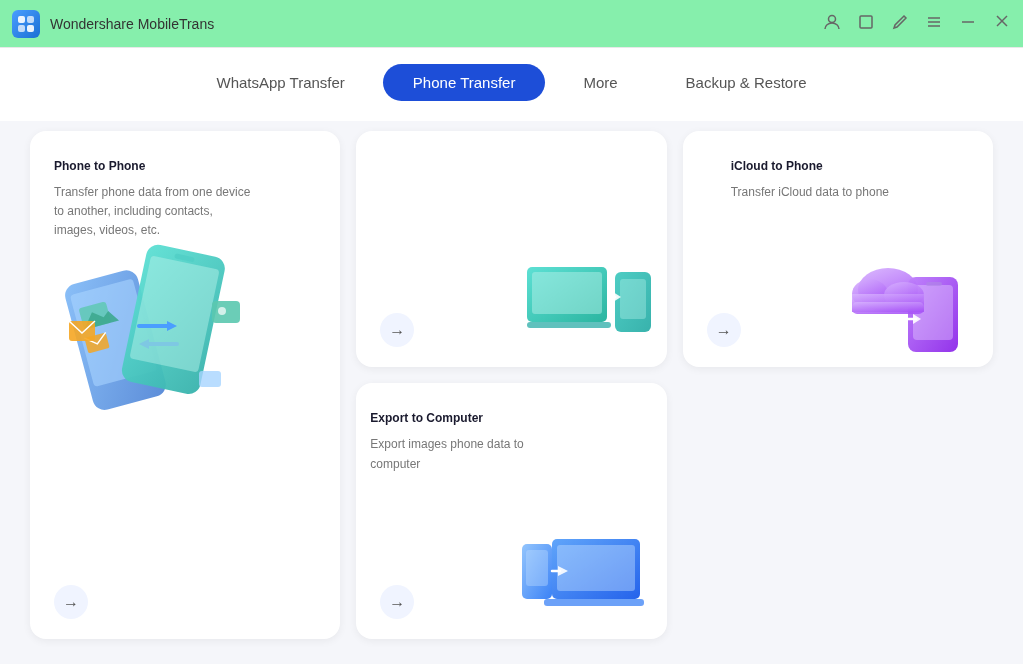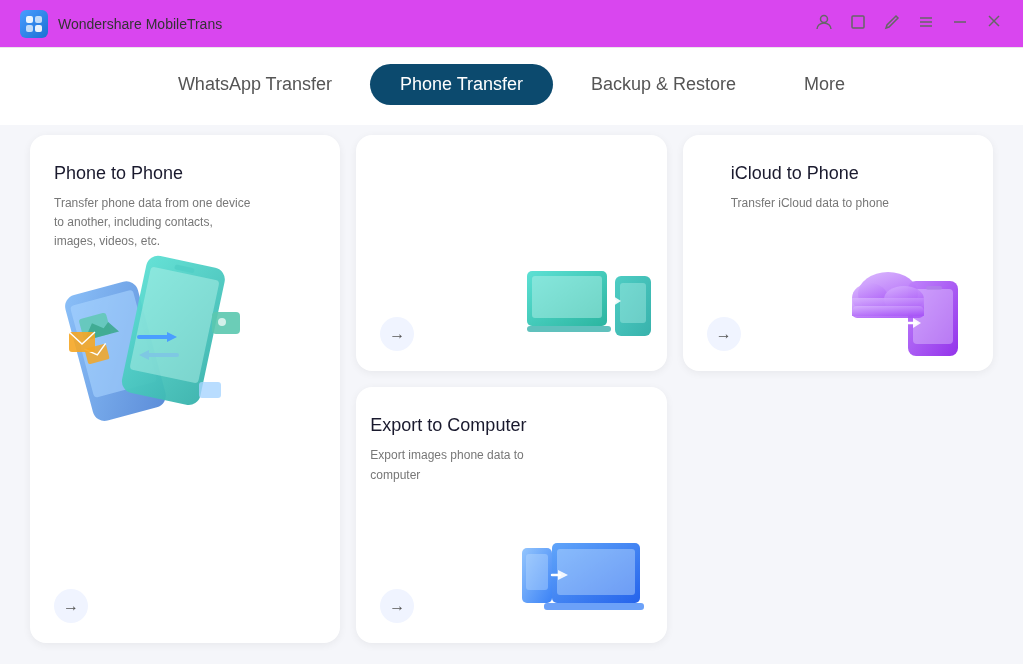--- a/index.html
+++ b/index.html
@@ -10,23 +10,23 @@
       height: 664px;
       overflow: hidden;
       user-select: none;
     }
 
     
     .title-bar {
       display: flex;
       align-items: center;
       justify-content: space-between;
-      background: #d946ef;
+      background: #86efac;
       height: 48px;
-      padding: 0 20px;
+      padding: 0 12px;
       border-bottom: 1px solid #e8e8e8;
     }
     .title-bar-left {
       display: flex;
       align-items: center;
       gap: 10px;
     }
     .app-icon {
       width: 28px;
       height: 28px;
@@ -62,30 +62,30 @@
       background: #ffffff;
       display: flex;
       justify-content: center;
       align-items: center;
       padding: 16px 0 20px;
       gap: 8px;
     }
     .nav-tab {
       padding: 10px 30px;
       border-radius: 25px;
-      font-size: 18px;
+      font-size: 15px;
       font-weight: 500;
       cursor: pointer;
       border: none;
       background: transparent;
       color: #555;
       transition: all 0.2s;
     }
     .nav-tab.active {
-      background: #0c4a6e;
+      background: #1d4ed8;
       color: #ffffff;
     }
 
     
     .main-content {
       padding: 10px 30px 20px;
       display: grid;
       grid-template-columns: 1fr 1fr 1fr;
       grid-template-rows: auto auto;
       gap: 16px;
@@ -103,22 +103,22 @@
       box-shadow: 0 2px 8px rgba(0,0,0,0.06);
     }
 
     
     .card-large {
       grid-row: 1 / 3;
       grid-column: 1 / 2;
     }
 
     .card-title {
-      font-size: 18px;
-      font-weight: 400;
+      font-size: 12px;
+      font-weight: 700;
       color: #1a1a2e;
       margin-bottom: 10px;
     }
     .card-desc {
       font-size: 12px;
       color: #777;
       line-height: 1.6;
       max-width: 200px;
     }
 
@@ -228,22 +228,22 @@
         <line x1="4" y1="4" x2="14" y2="14"></line>
         <line x1="14" y1="4" x2="4" y2="14"></line>
       </svg>
     </span>
   </div>
 </div>
 
 <div class="nav-bar">
   <button class="nav-tab">WhatsApp Transfer</button>
   <button class="nav-tab active">Phone Transfer</button>
+  <button class="nav-tab">More</button>
   <button class="nav-tab">Backup &amp; Restore</button>
-  <button class="nav-tab">More</button>
 </div>
 
 <div class="main-content">
 
   <div class="card card-large">
     <div class="card-title">Phone to Phone</div>
     <div class="card-desc">Transfer phone data from one device to another, including contacts, images, videos, etc.</div>
 
     <div class="phone-to-phone-illus">
       <svg viewBox="0 0 200 200" fill="none" xmlns="http://www.w3.org/2000/svg">

